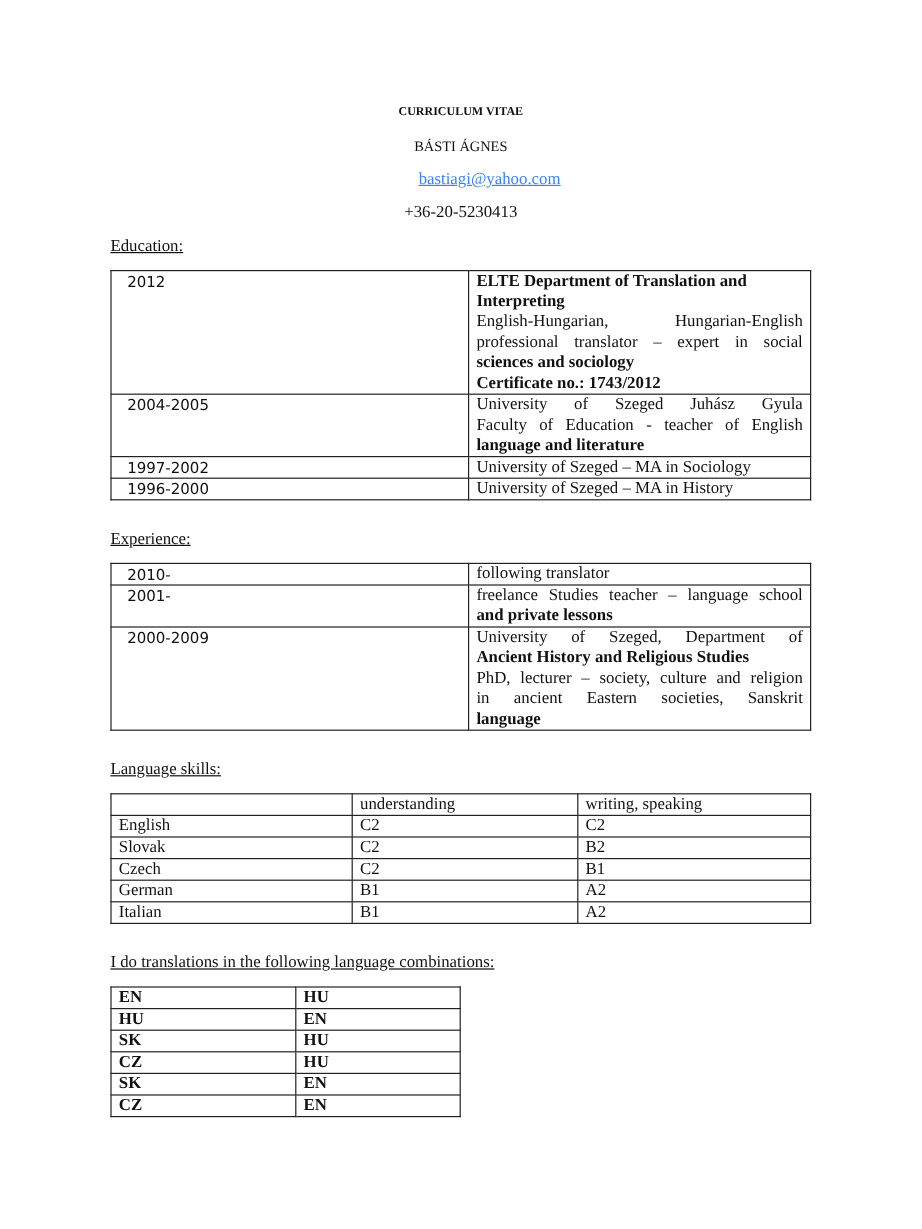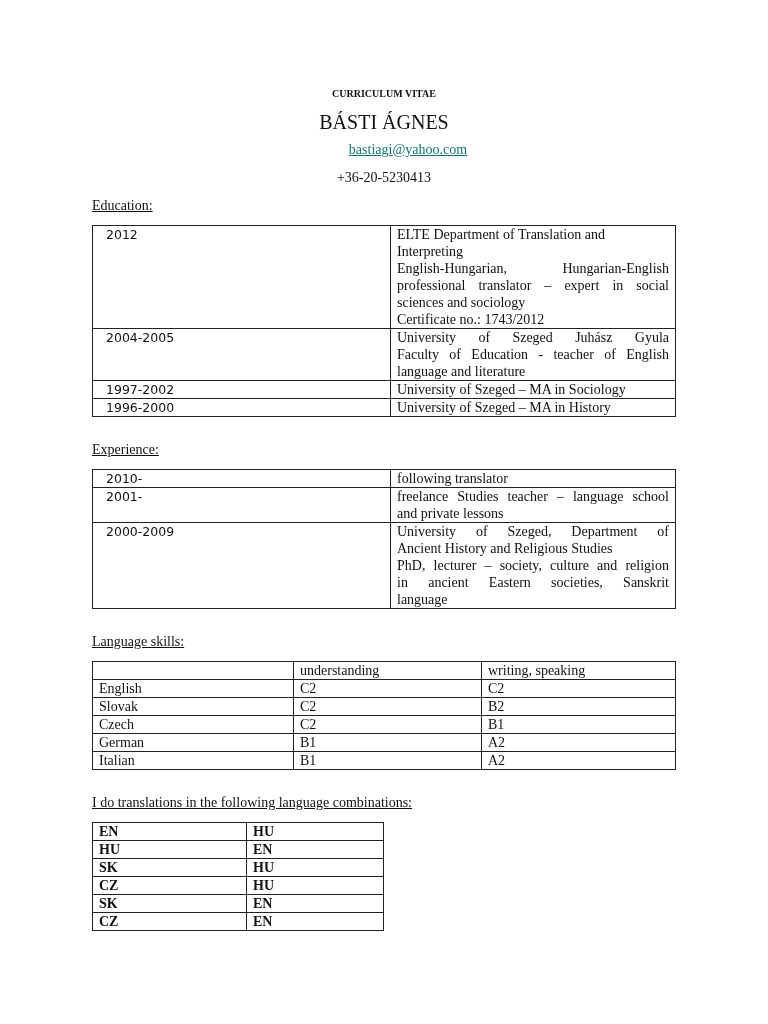--- a/index.html
+++ b/index.html
@@ -1,43 +1,43 @@
 <!DOCTYPE html>
 <html><head>
 <meta charset="utf-8">
 <style>
   html, body { margin: 0; padding: 0; background: #ffffff; }
   body { width: 768px; height: 1024px; position: relative; overflow: hidden;
          font-family: "Liberation Serif", serif; color: #111; font-size: 14px; }
   .center { position: absolute; left: 0; width: 768px; text-align: center; line-height: 18px; }
   .title { top: 85px; font-weight: bold; font-size: 10px; }
-  .name { top: 113px; font-size: 20px; }
+  .name { top: 113px; font-size: 12px; }
   .phone { top: 169px; }
   .heading { position: absolute; left: 92px; text-decoration: underline; line-height: 18px; font-size: 14px; }
   table { position: absolute; border-collapse: collapse; left: 92px; }
   td { border: 1px solid #222; padding: 0 6px; vertical-align: top; line-height: 17px; font-size: 14px; }
   td.date { font-family: "DejaVu Sans", sans-serif; font-size: 12.5px; line-height: 17px; }
-  .line { display: block; }
+  .line { display: block; font-weight: bold; }
   .just-line { display: block; text-align: justify; text-align-last: justify; }
   #edu { top: 225px; width: 584px; }
   #exp { top: 469px; width: 584px; }
   #lang { top: 661px; width: 584px; padding-left: 35px; }
   #combo { top: 822px; width: 292px; font-weight: bold; }
   #edu td:first-child, #exp td:first-child { width: 278px; padding-left: 13px; }
   #lang td:nth-child(1) { width: 188px; }
   #lang td:nth-child(2) { width: 175px; }
   #combo td:nth-child(1) { width: 141px; }
 </style>
 </head>
 <body>
 
 <div class="center title">CURRICULUM VITAE</div>
 <div class="center name">BÁSTI ÁGNES</div>
 <div class="center" style="top:141px;">
-  <span style="color:#0f766e;text-decoration:underline;margin-left:48px;">bastiagi@yahoo.com</span>
+  <span style="color:#3b82f6;text-decoration:underline;margin-left:48px;">bastiagi@yahoo.com</span>
 </div>
 <div class="center phone">+36-20-5230413</div>
 
 <div class="heading" style="top:197px;">Education:</div>
 <table id="edu">
   <tbody>
     <tr>
       <td class="date">2012</td>
       <td>
         <span class="line">ELTE Department of Translation and</span>

